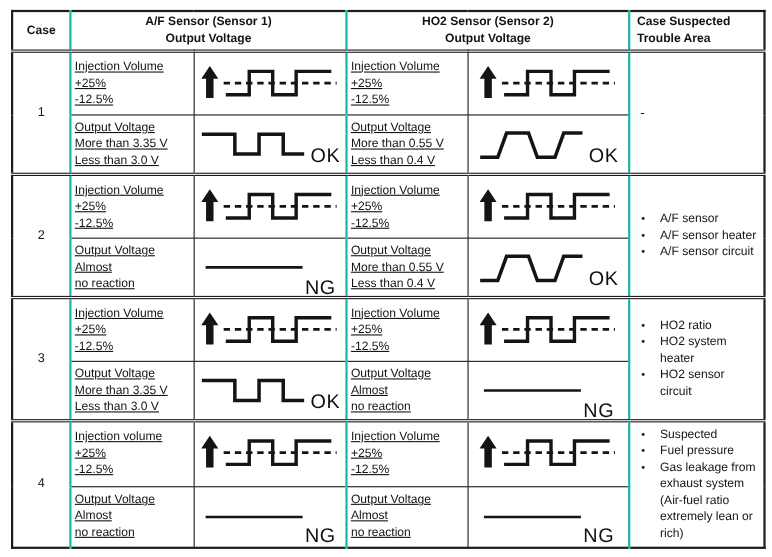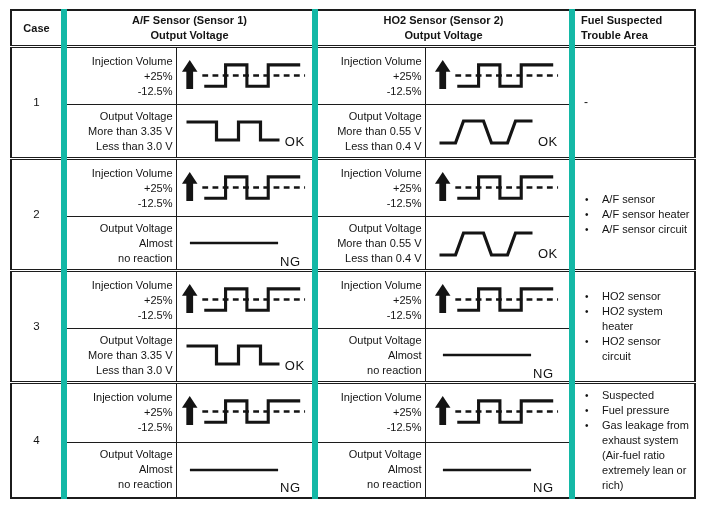--- a/index.html
+++ b/index.html
@@ -17,46 +17,46 @@
   }
   td,th{
     border:1px solid #1c1c1c;
     padding:2px 3px;
     vertical-align:middle;
     font-size:11px;
     line-height:15px;
     background:#fff;
   }
   
-  .sec{border-left:6px solid #14b8a6;}
+  .sec{border-left:2px solid #14b8a6;}
   
   tr.case-start > td{border-top:3px double #1c1c1c;}
   tr.head-row > th{border-bottom:3px double #1c1c1c;}
 
   tr.head-row{height:32px;padding-left:41px;}
   tr.r-inj{height:58px;}
   tr.r-out{height:54px;}
 
   th{font-weight:bold;text-align:center;padding:2px 4px;}
   th.trouble-h{text-align:left;vertical-align:middle;padding-left:6px;}
   .hline{display:block;}
 
   td.case-cell{text-align:center;font-size:11.5px;}
-  td.txt{text-align:right;}
+  td.txt{text-align:left;text-decoration:underline;}
   .tline{display:block;}
 
   td.wave{text-align:center;}
   .wave-flex{
     display:flex;align-items:center;justify-content:center;
     height:44px;gap:2px;
   }
   .w-inj{width:126px;height:39px;flex:0 0 auto;}
   .w-out{width:99px;height:36px;flex:0 0 auto;}
   .w-flat{width:92px;height:36px;flex:0 0 auto;}
-  .result{font-size:13px;letter-spacing:.5px;color:#111;}
+  .result{font-size:18px;letter-spacing:.5px;color:#111;}
   .result-ok{align-self:flex-end;padding-bottom:4px;}
   .result-ng{align-self:center;margin-left:-2px;margin-top:36px;}
 
   td.trouble{vertical-align:middle;padding:4px 4px 4px 6px;}
   .dash-item{display:block;text-align:left;padding-left:3px;font-size:12px;}
   ul.trouble-list{list-style:none;margin:0;padding:0;}
   ul.trouble-list li{
     position:relative;
     padding-left:21px;
     font-size:11px;line-height:15px;
@@ -106,21 +106,21 @@
     <th>Case</th>
     <th colspan="2" class="sec">
       <span class="hline">A/F Sensor (Sensor 1)</span>
       <span class="hline">Output Voltage</span>
     </th>
     <th colspan="2" class="sec">
       <span class="hline">HO2 Sensor (Sensor 2)</span>
       <span class="hline">Output Voltage</span>
     </th>
     <th class="sec trouble-h">
-      <span class="hline">Fuel Suspected</span>
+      <span class="hline">Case Suspected</span>
       <span class="hline">Trouble Area</span>
     </th>
   </tr>
 
   <tr class="case-start r-inj">
     <td rowspan="2" class="case-cell">1</td>
     <td class="txt sec">
       <span class="tline">Injection Volume</span>
       <span class="tline">+25%</span>
       <span class="tline">-12.5%</span>
@@ -261,21 +261,21 @@
     </td>
     <td class="wave">
       <div class="wave-flex">
               <svg class="w-inj">
                 <use href="#wave-injection"></use>
               </svg>
             </div>
     </td>
     <td rowspan="2" class="trouble sec">
       <ul class="trouble-list">
-        <li>HO2 sensor</li>
+        <li>HO2 ratio</li>
         <li>HO2 system heater</li>
         <li>HO2 sensor circuit</li>
       </ul>
     </td>
   </tr>
   <tr class="r-out">
     <td class="txt sec">
       <span class="tline">Output Voltage</span>
       <span class="tline">More than 3.35 V</span>
       <span class="tline">Less than 3.0 V</span>

